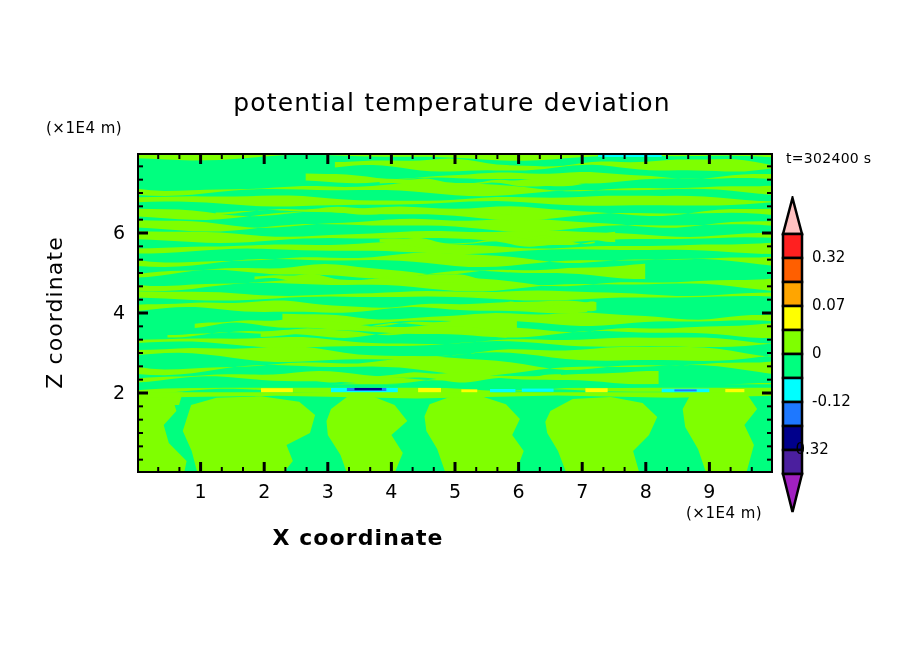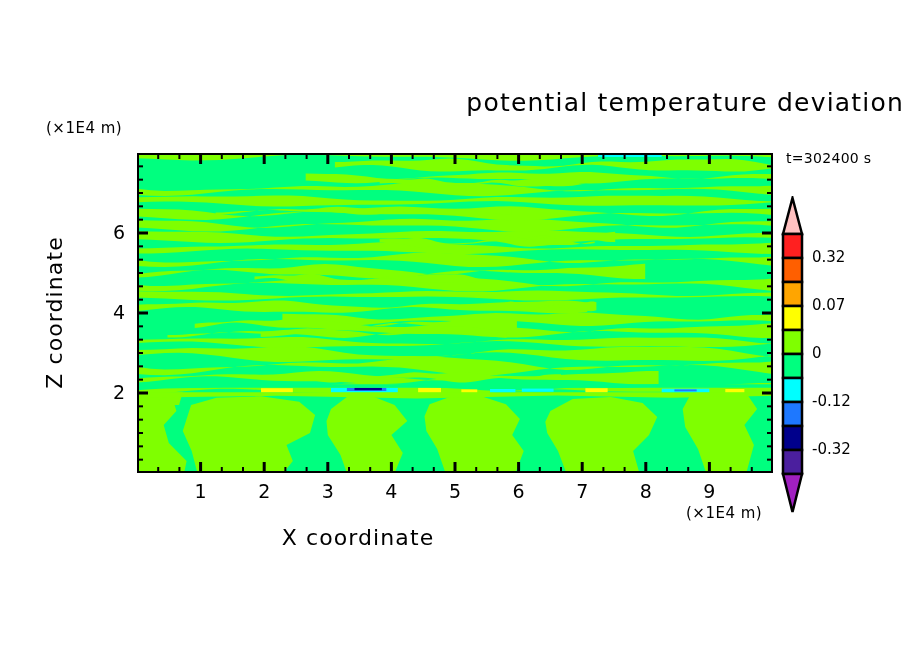--- a/index.html
+++ b/index.html
@@ -1,25 +1,25 @@
 <!DOCTYPE html>
 <html><head>
 <meta charset="utf-8">
 <style>
   html,body{margin:0;padding:0;background:#ffffff;}
   body{width:904px;height:654px;position:relative;overflow:hidden;
        font-family:"DejaVu Sans","Liberation Sans",sans-serif;color:#000;}
   .abs{position:absolute;text-align:right;}
-  #title{left:0;top:88px;width:904px;font-size:25px;
+  #title{left:0;top:88px;width:904px;text-align:center;font-size:25px;
          letter-spacing:1.2px;font-weight:400;}
   #zunit{left:46px;top:119px;font-size:15px;letter-spacing:.5px;}
   #xunit{left:686px;top:504px;font-size:15px;letter-spacing:.5px;}
   #tstamp{left:786px;top:150px;font-size:14px;letter-spacing:.3px;}
   #xaxis-title{left:0;top:525px;width:716px;text-align:center;font-size:22px;
-               letter-spacing:1.1px;}
+               letter-spacing:1.1px;font-weight:bold;}
   #zaxis-title{left:-36px;top:300px;width:180px;text-align:center;font-size:22px;
                letter-spacing:1.1px;transform:rotate(-90deg);transform-origin:50% 50%;}
   .ylab{position:absolute;font-size:19px;text-align:right;width:30px;}
   .xlab{position:absolute;font-size:19px;text-align:center;width:30px;}
   .cblab{position:absolute;font-size:15px;white-space:nowrap;}
   svg{display:block;}
 </style>
 </head>
 <body>
 
@@ -235,14 +235,14 @@
       <rect x="5" y="230" width="19" height="24" fill="#00008b" stroke="#000" stroke-width="2.5"></rect>
       <rect x="5" y="254" width="19" height="24" fill="#4b1f9e" stroke="#000" stroke-width="2.5"></rect>
       <path d="M5,278 L24,278 L14.5,316 Z" fill="#a020c0" stroke="#000" stroke-width="2.5" stroke-linejoin="miter"></path>
     </svg>
 </div>
 <div id="cblabels">
     <div class="cblab" style="left: 812px; top: 248px;">0.32</div>
     <div class="cblab" style="left: 812px; top: 296px;">0.07</div>
     <div class="cblab" style="left: 812px; top: 344px;">0</div>
     <div class="cblab" style="left: 812px; top: 392px;">-0.12</div>
-    <div class="cblab" style="left: 812px; top: 440px;">-0.32</div>
+    <div class="cblab" style="left: 790px; top: 440px;">-0.32</div>
   </div>
 
 </body></html>

